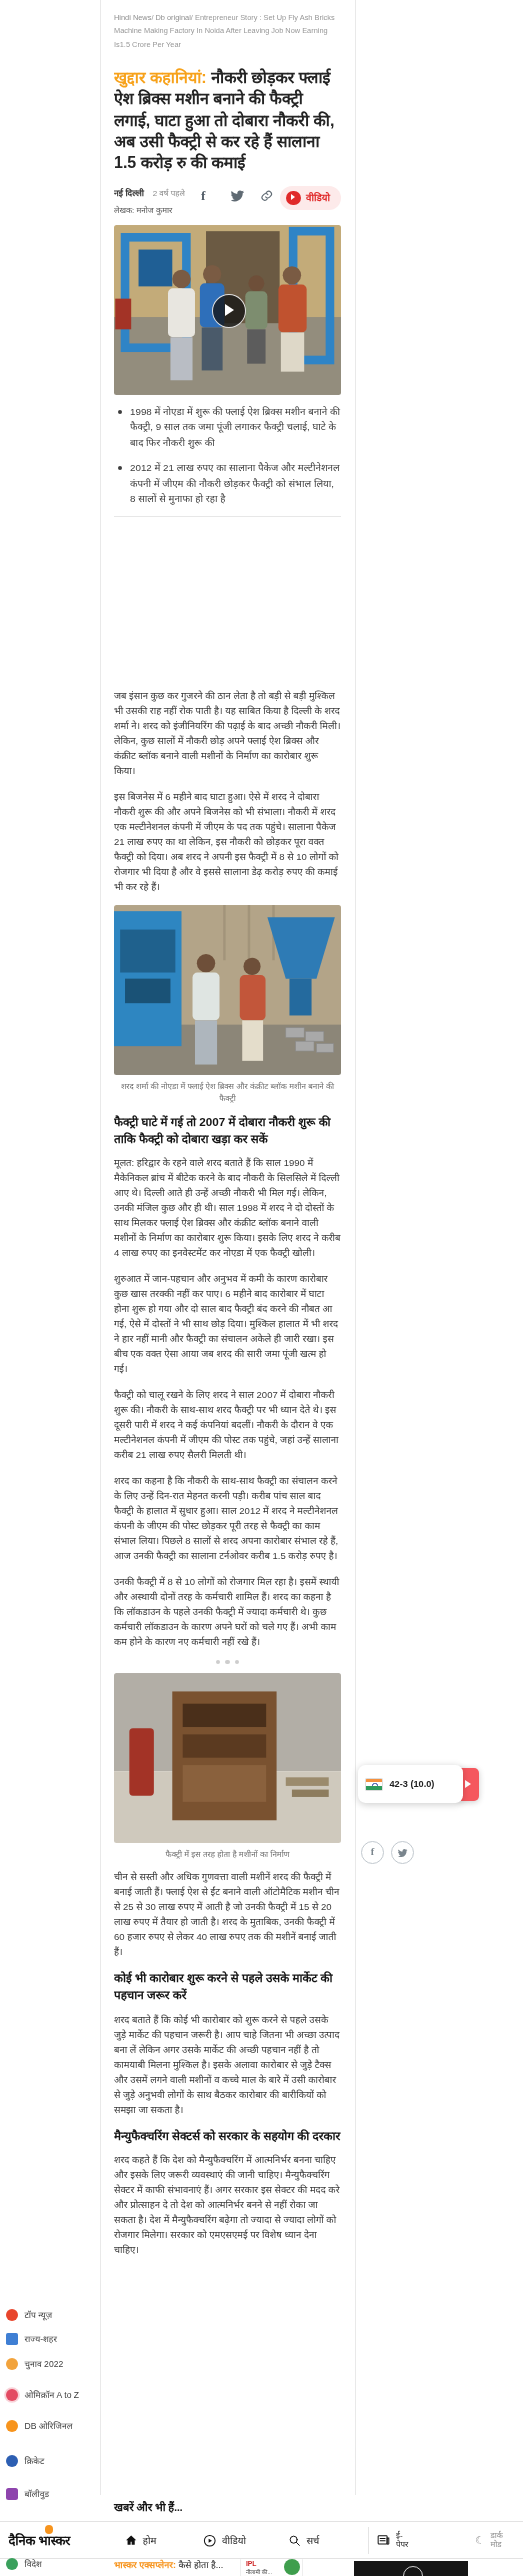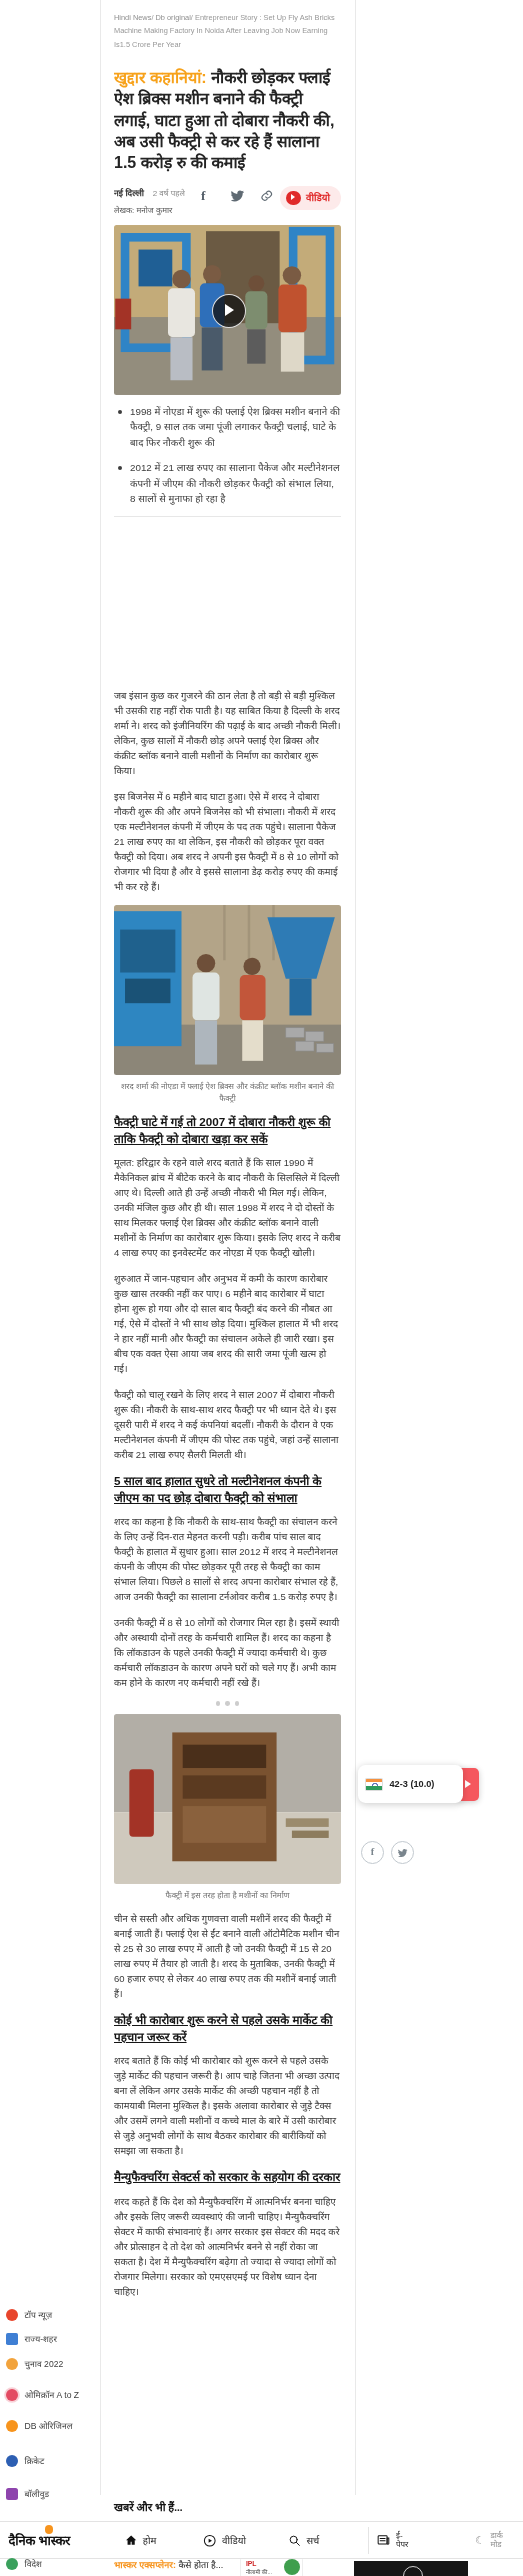--- a/index.html
+++ b/index.html
@@ -32,21 +32,21 @@
           background:rgba(20,20,20,.78);border:1.2px solid rgba(255,255,255,.85);cursor:pointer;}
   .playov::after{content:"";position:absolute;left:12.3px;top:8.6px;border-left:9.8px solid #fff;
           border-top:6.8px solid transparent;border-bottom:6.8px solid transparent;}
   .bullets{margin:8.6px 0 0;padding:0;list-style:none;}
   .bullets li{position:relative;padding-left:16px;font-size:9.8px;line-height:1.58;color:#3d3d3d;margin-bottom:9.8px;}
   .bullets li::before{content:"";position:absolute;left:3.7px;top:6.1px;width:4.3px;height:4.3px;border-radius:50%;background:#3d3d3d;}
   .hr{height:0.6px;background:#e7e7e7;margin:3.7px 0 0;}
   .adgap{height:171px;}
   .para{font-size:9.5px;line-height:1.58;color:#3a3a3a;margin:0 0 11px;}
   .cap{font-size:8px;line-height:1.5;color:#6f6f6f;text-align:center;margin:0 0 8.6px;}
-  .sub{font-size:11.7px;line-height:1.45;font-weight:700;color:#151515;margin:2.5px 0 7.4px;text-decoration:underline;}
+  .sub{font-size:11.7px;line-height:1.45;font-weight:700;color:#151515;margin:2.5px 0 7.4px;}
   .dots{display:flex;justify-content:center;gap:4.9px;margin:2.5px 0 8.6px;}
   .dots span{width:4.3px;height:4.3px;border-radius:50%;background:#cdcdcd;display:inline-block;cursor:pointer;}
   
   .rail-item{position:absolute;left:6.1px;width:91px;display:flex;align-items:center;gap:6.1px;cursor:pointer;z-index:6;}
   .ric{flex:0 0 12.3px;width:12.3px;height:12.3px;border-radius:50%;display:inline-block;}
   .rlabel{font-size:8.6px;line-height:1.25;color:#3c3c3c;max-width:64px;}
   
   .cricket{position:absolute;left:358px;top:1765px;width:90px;height:38px;background:#fff;border-radius:7.4px;
            box-shadow:0 1.2px 7.4px rgba(0,0,0,.18);display:flex;align-items:center;gap:6.1px;padding:0 7.4px;z-index:5;cursor:pointer;}
   .flag{width:16px;height:11px;border:0.6px solid #ddd;border-radius:1.2px;overflow:hidden;position:relative;flex:0 0 16px;}
@@ -210,21 +210,20 @@
         </g>
       </svg>
     </div>
     <div class="cap">शरद शर्मा की नोएडा में फ्लाई ऐश ब्रिक्स और कंक्रीट ब्लॉक मशीन बनाने की फैक्ट्री</div>
 
     <h2 class="sub">फैक्ट्री घाटे में गई तो 2007 में दोबारा नौकरी शुरू की ताकि फैक्ट्री को दोबारा खड़ा कर सकें</h2>
     <p class="para">मूलत: हरिद्वार के रहने वाले शरद बताते हैं कि साल 1990 में मैकेनिकल ब्रांच में बीटेक करने के बाद नौकरी के सिलसिले में दिल्ली आए थे। दिल्ली आते ही उन्हें अच्छी नौकरी भी मिल गई। लेकिन, उनकी मंजिल कुछ और ही थी। साल 1998 में शरद ने दो दोस्तों के साथ मिलकर फ्लाई ऐश ब्रिक्स और कंक्रीट ब्लॉक बनाने वाली मशीनों के निर्माण का कारोबार शुरू किया। इसके लिए शरद ने करीब 4 लाख रुपए का इनवेस्टमेंट कर नोएडा में एक फैक्ट्री खोली।</p>
     <p class="para">शुरुआत में जान-पहचान और अनुभव में कमी के कारण कारोबार कुछ खास तरक्की नहीं कर पाए। 6 महीने बाद कारोबार में घाटा होना शुरू हो गया और दो साल बाद फैक्ट्री बंद करने की नौबत आ गई, ऐसे में दोस्तों ने भी साथ छोड़ दिया। मुश्किल हालात में भी शरद ने हार नहीं मानी और फैक्ट्री का संचालन अकेले ही जारी रखा। इस बीच एक वक्त ऐसा आया जब शरद की सारी जमा पूंजी खत्म हो गई।</p>
     <p class="para">फैक्ट्री को चालू रखने के लिए शरद ने साल 2007 में दोबारा नौकरी शुरू की। नौकरी के साथ-साथ शरद फैक्ट्री पर भी ध्यान देते थे। इस दूसरी पारी में शरद ने कई कंपनियां बदलीं। नौकरी के दौरान वे एक मल्टीनेशनल कंपनी में जीएम की पोस्ट तक पहुंचे, जहां उन्हें सालाना करीब 21 लाख रुपए सैलरी मिलती थी।</p>
 
-    <h2 class="sub">5 साल बाद हालात सुधरे तो मल्टीनेशनल कंपनी के जीएम का पद छोड़ दोबारा फैक्ट्री को संभाला</h2>
     <p class="para">शरद का कहना है कि नौकरी के साथ-साथ फैक्ट्री का संचालन करने के लिए उन्हें दिन-रात मेहनत करनी पड़ी। करीब पांच साल बाद फैक्ट्री के हालात में सुधार हुआ। साल 2012 में शरद ने मल्टीनेशनल कंपनी के जीएम की पोस्ट छोड़कर पूरी तरह से फैक्ट्री का काम संभाल लिया। पिछले 8 सालों से शरद अपना कारोबार संभाल रहे हैं, आज उनकी फैक्ट्री का सालाना टर्नओवर करीब 1.5 करोड़ रुपए है।</p>
     <p class="para">उनकी फैक्ट्री में 8 से 10 लोगों को रोजगार मिल रहा है। इसमें स्थायी और अस्थायी दोनों तरह के कर्मचारी शामिल हैं। शरद का कहना है कि लॉकडाउन के पहले उनकी फैक्ट्री में ज्यादा कर्मचारी थे। कुछ कर्मचारी लॉकडाउन के कारण अपने घरों को चले गए हैं। अभी काम कम होने के कारण नए कर्मचारी नहीं रखे हैं।</p>
 
     <div class="dots">
       <span></span>
       <span></span>
       <span></span>
     </div>
 
     <div class="photo">

